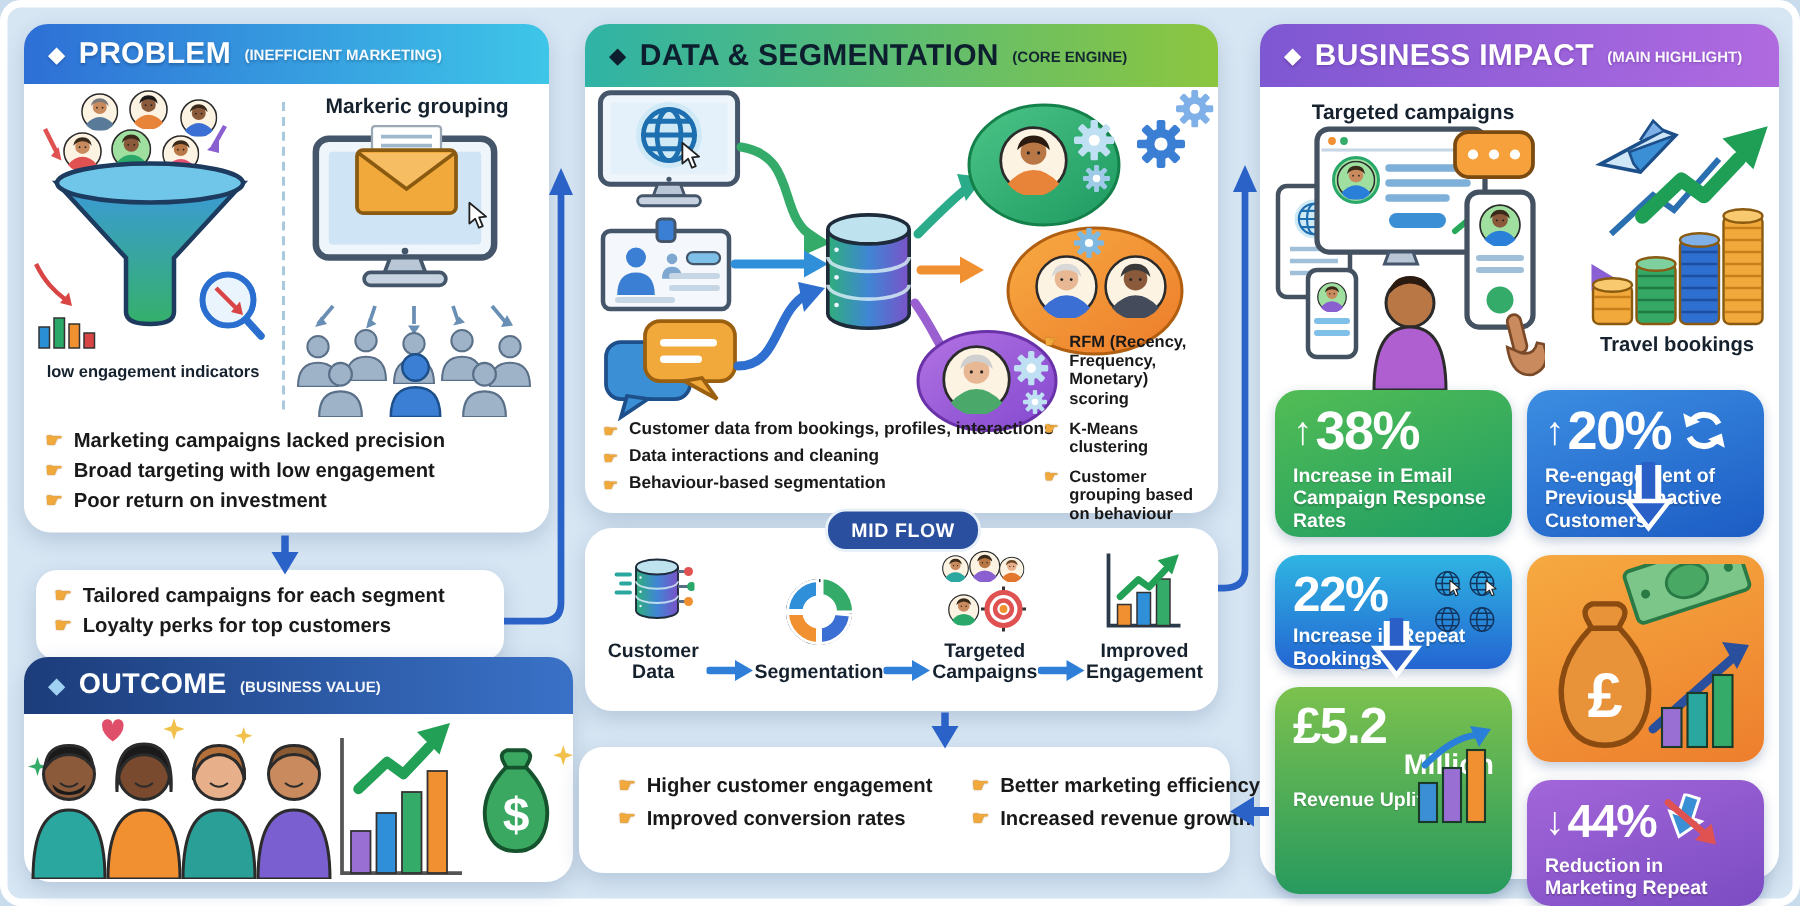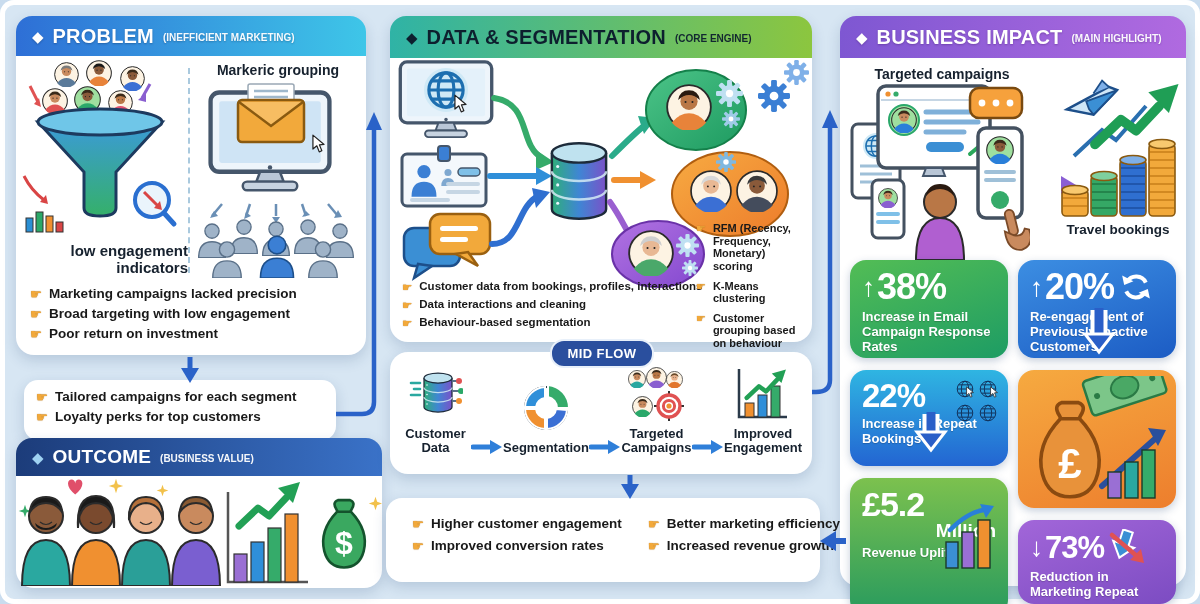--- a/index.html
+++ b/index.html
@@ -22,21 +22,21 @@
   .hdr-outcome .diamond{color:#9fd2f2;}
 
   .bullets{list-style:none;margin:0;padding:0;}
   .bullets li{display:flex;align-items:flex-start;gap:7px;font-weight:700;color:#191919;}
   .bullets .bi{color:var(--bullet-icon,#f2a93b);text-shadow:0 0 1px #9a6010;flex:0 0 auto;}
 
   
   #problem-card{left:16px;top:16px;width:350px;height:339px;}
   #problem-body{position:relative;height:299px;}
   #problem-divider{position:absolute;left:172px;top:12px;height:205px;border-left:2px dashed #a9c9de;}
-  #funnel-caption{position:absolute;left:0;top:186px;width:172px;text-align:right;font-size:15px;font-weight:700;line-height:1.15;}
+  #funnel-caption{position:absolute;left:0;top:186px;width:172px;text-align:center;font-size:11px;font-weight:700;line-height:1.15;}
   #monitor-caption{position:absolute;left:178px;top:6px;width:168px;text-align:center;font-size:14px;font-weight:700;}
   #problem-bullets{position:absolute;left:14px;top:230px;font-size:13.5px;}
   #problem-bullets li{margin-bottom:4px;white-space:nowrap;}
 
   
   #tailored-box{left:24px;top:380px;width:312px;height:60px;border-radius:14px;padding:9px 12px;box-sizing:border-box;}
   #tailored-box .bullets{font-size:13.5px;}
   #tailored-box li{margin-bottom:4px;white-space:nowrap;}
 
   
@@ -78,21 +78,21 @@
   #travel-label{position:absolute;left:216px;top:164px;width:124px;text-align:center;font-size:13.5px;font-weight:700;}
   #stats{position:absolute;left:10px;top:202px;width:326px;display:flex;gap:10px;}
   .stat-col{display:flex;flex-direction:column;gap:12px;width:158px;}
   .stat{border-radius:16px;color:#fff;padding:9px 12px;box-sizing:border-box;position:relative;box-shadow:0 3px 8px rgba(25,60,110,.25);}
   .stat .vrow{display:flex;align-items:center;gap:2px;}
   .stat .arrow{font-size:26px;font-weight:700;line-height:1;}
   .stat .value{font-size:36px;font-weight:700;letter-spacing:-1px;line-height:1;}
   .stat .label{font-size:13px;font-weight:700;line-height:1.15;margin-top:5px;text-shadow:0 1px 1px rgba(0,0,0,.2);}
   .stat-green{background:linear-gradient(160deg,var(--green-from),var(--green-to));height:98px;}
   .stat-blue{background:linear-gradient(160deg,var(--blue-from),var(--blue-to));height:98px;}
-  .stat-cyan{background:linear-gradient(180deg,var(--cyan-from),var(--cyan-to));height:96px;}
+  .stat-cyan{background:linear-gradient(180deg,var(--cyan-from),var(--cyan-to));height:76px;}
   .stat-orange{background:linear-gradient(160deg,var(--orange-from),var(--orange-to));height:138px;padding:6px;}
   .stat-green2{background:linear-gradient(180deg,var(--green2-from),var(--green2-to));height:138px;}
   .stat-purple{background:linear-gradient(160deg,var(--purple-from),var(--purple-to));height:84px;}
   .stat-green2 .value{font-size:34px;}
   .stat-green2 .value2{font-size:19px;font-weight:700;line-height:1.05;text-align:right;}
   .stat-purple .value{font-size:31px;}
   .stat-cyan .value{font-size:33px;}
   .corner{position:absolute;right:8px;top:8px;}
 
   #connectors{position:absolute;left:0;top:0;z-index:60;pointer-events:none;}
@@ -697,21 +697,21 @@
                 <rect x="101" y="86" width="13" height="36" fill="#2aa8a0"></rect>
                 <rect x="118" y="74" width="13" height="48" fill="#35ab6a"></rect>
               </g>
               <use href="#sBag" x="4" y="22" width="84" height="104" style="--bagc:#e8923a;--bagd:#8a4a10"></use>
               <text x="46" y="102" text-anchor="middle" font-size="42" font-weight="bold" fill="#fff">£</text>
             </svg>
           </div>
           <div class="stat stat-purple">
             <div class="vrow">
               <span class="arrow">↓</span>
-              <span class="value">73%</span>
+              <span class="value">44%</span>
               <svg width="40" height="36" viewBox="0 0 40 36" style="margin-left:2px">
                 <g transform="translate(20,2) rotate(18)">
                   <path d="M-5 0 H5 V14 H11 L0 28 L-11 14 H-5 Z" fill="#3b8fd4" stroke="#fff" stroke-width="2"></path>
                 </g>
                 <path d="M4 6 L30 28" stroke="#e05252" stroke-width="4.5" stroke-linecap="round"></path>
                 <path d="M33 20 L36 34 L22 31 Z" fill="#e05252"></path>
               </svg>
             </div>
             <div class="label">Reduction in Marketing Repeat</div>
           </div>

